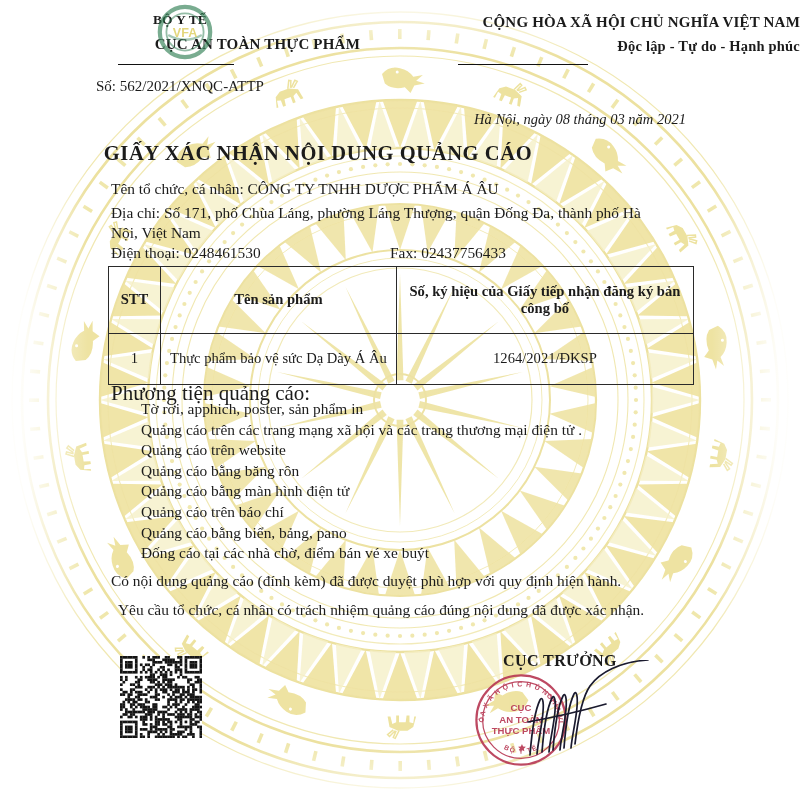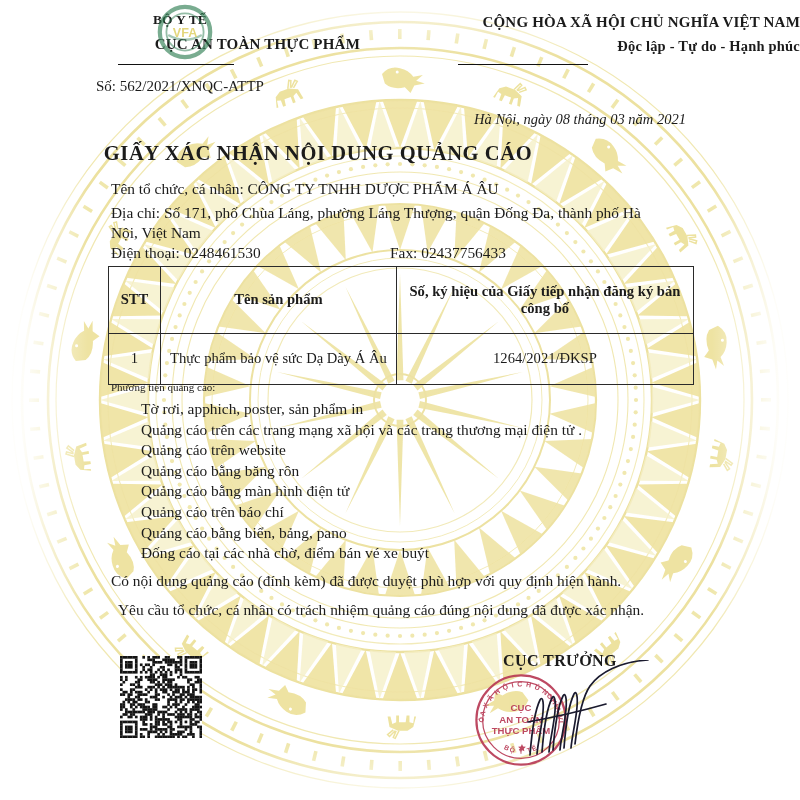--- a/index.html
+++ b/index.html
@@ -80,21 +80,21 @@
     line-height:1.18;
   }
   #tbl .th{font-weight:bold;height:58px;}
   #tbl .c1{width:40px;}
   #tbl .c2{width:241px;}
   #tbl .c3{width:305px;margin-left:8px;}
   #tbl .row td{height:42px;}
   #tbl .c2b{text-align:center;}
 
   
-  #media-head{left:111px;top:381px;font-size:11px;}
+  #media-head{left:111px;top:381px;font-size:21px;}
   #media-list{
     position:absolute;left:141px;top:399px;z-index:3;
     list-style:none;margin:0;padding:0;
   }
   #media-list li{font-size:15.4px;line-height:20.6px;white-space:nowrap;}
 
   #closing-1{left:111px;top:572px;font-size:15.4px;}
   #closing-2{left:118px;top:601px;font-size:15.4px;}
 
   

